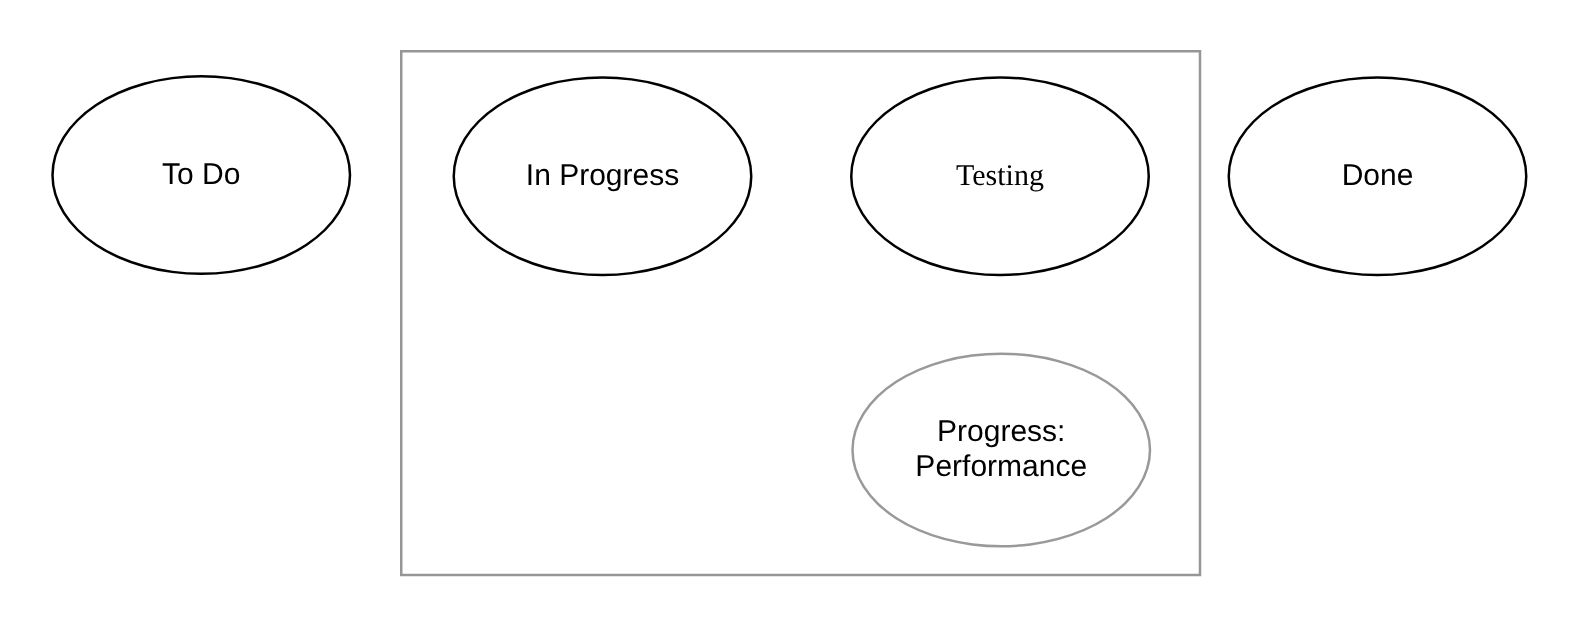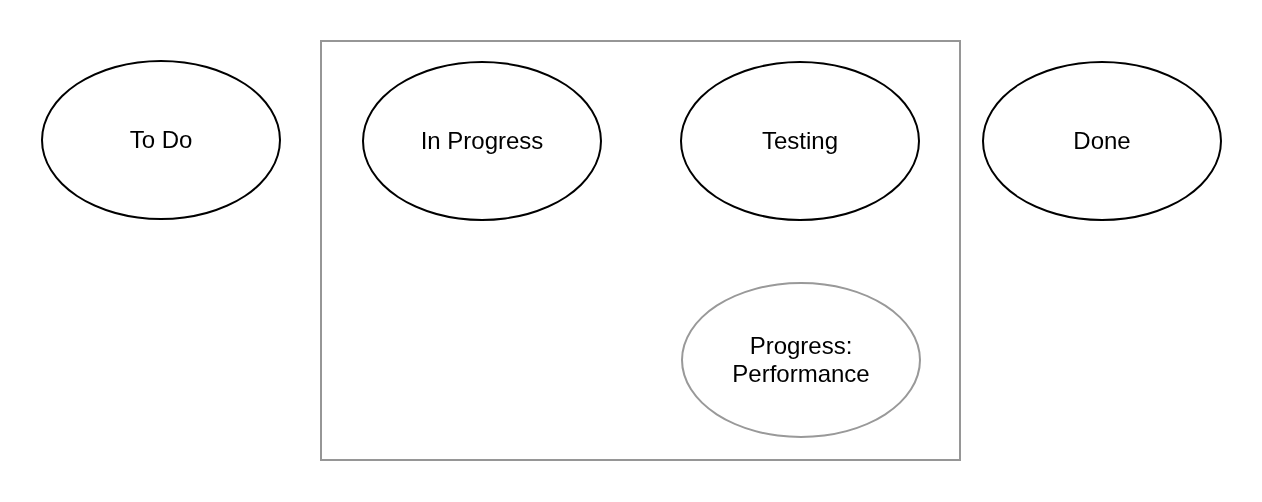--- a/index.html
+++ b/index.html
@@ -64,21 +64,21 @@
   <div class="container-rect" style="border-color: rgb(150, 150, 150);"></div>
 
   <div class="node node-to-do" style="border-color: rgb(0, 0, 0);">
     <span class="label">To Do</span>
   </div>
 
   <div class="node node-in-progress" style="border-color: rgb(0, 0, 0);">
     <span class="label">In Progress</span>
   </div>
 
-  <div class="node node-testing" style="border-color: rgb(0, 0, 0);">
+  <div class="node node-testing" style="border-color: rgb(0, 0, 0); font-family: Liberation Serif, serif;">
     <span class="label">Testing</span>
   </div>
 
   <div class="node node-done" style="border-color: rgb(0, 0, 0);">
     <span class="label">Done</span>
   </div>
 
   <div class="node node-testing-performance" style="border-color: rgb(153, 153, 153);">
     <span class="label">Progress: Performance</span>
   </div>

